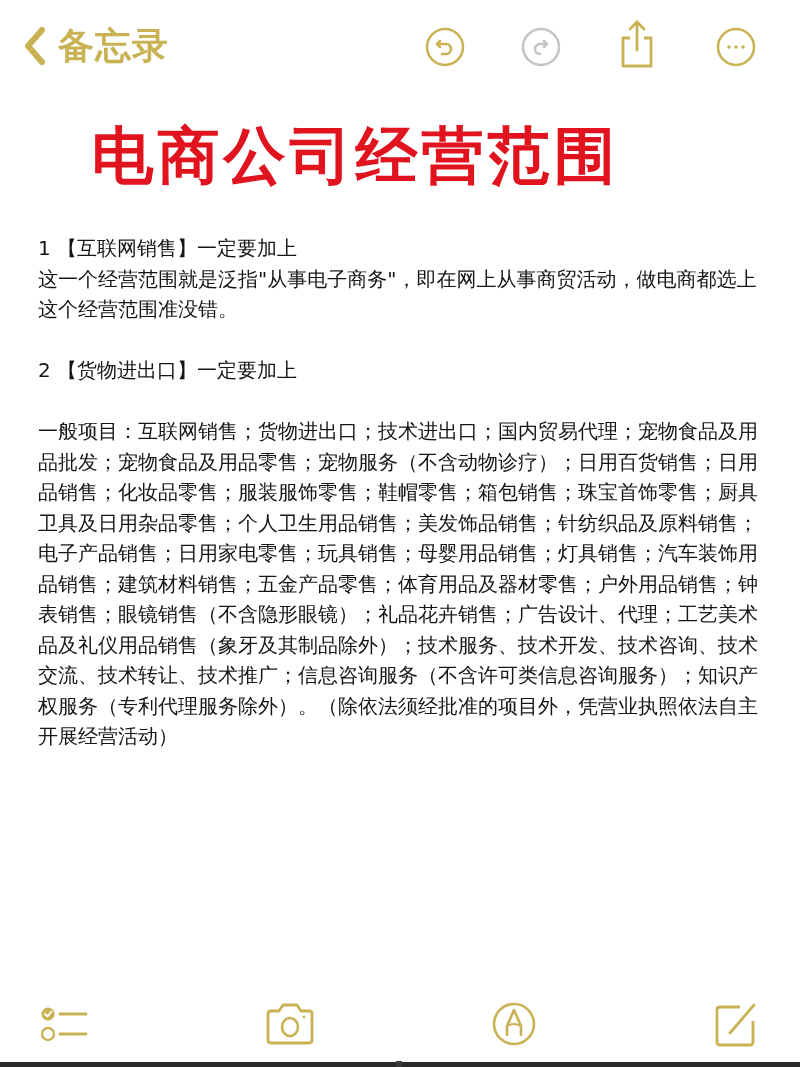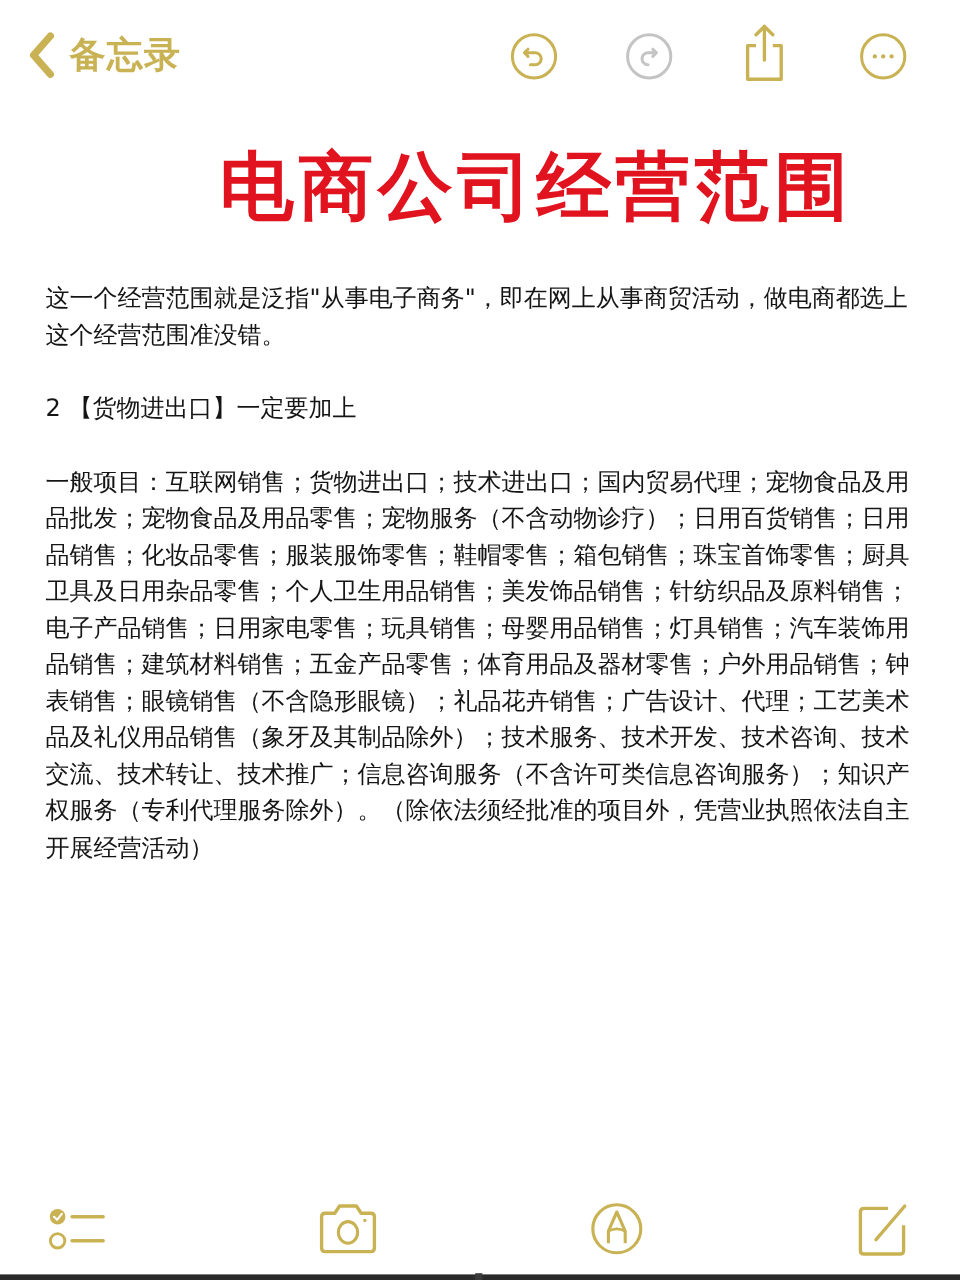--- a/index.html
+++ b/index.html
@@ -23,38 +23,38 @@
     .back-button {
       position: absolute;
       left: 22px; top: 24px;
       height: 44px;
       display: flex;
       align-items: center;
       cursor: pointer;
     }
     .back-chevron { width: 26px; height: 40px; }
     .back-label {
-      font-size: 30px;
+      font-size: 36px;
       color: #c9b253;
       margin-left: 10px;
       letter-spacing: 1px;
       font-weight: bold;
     }
     .tb-icon {
       position: absolute;
       top: 22px;
       width: 46px; height: 50px;
       display: flex; align-items: center; justify-content: center;
       cursor: pointer;
     }
     .title {
       position: absolute;
       left: 0; top: 116px;
       width: 711px;
-      text-align: right;
+      text-align: center;
       font-size: 62px;
       font-weight: bold;
       color: #e0131f;
       letter-spacing: 4px;
       line-height: 80px;
     }
     .content {
       position: absolute;
       left: 38px; top: 233px;
       width: 728px;
@@ -133,20 +133,21 @@
       <circle cx="21" cy="21" r="1.8" fill="#c9b253"></circle>
       <circle cx="28" cy="21" r="1.8" fill="#c9b253"></circle>
     </svg>
   </div>
 </div>
 
 <div class="title">电商公司经营范围</div>
 
 <div class="content">
   <div>
+    <p>1 【互联网销售】一定要加上</p>
     <p>这一个经营范围就是泛指"从事电子商务"，即在网上从事商贸活动，做电商都选上这个经营范围准没错。</p>
   </div>
   <div class="gap"></div>
   <div>
     <p>2 【货物进出口】一定要加上</p>
   </div>
   <div class="gap"></div>
   <div>
     <p>一般项目：互联网销售；货物进出口；技术进出口；国内贸易代理；宠物食品及用品批发；宠物食品及用品零售；宠物服务（不含动物诊疗）；日用百货销售；日用品销售；化妆品零售；服装服饰零售；鞋帽零售；箱包销售；珠宝首饰零售；厨具卫具及日用杂品零售；个人卫生用品销售；美发饰品销售；针纺织品及原料销售；电子产品销售；日用家电零售；玩具销售；母婴用品销售；灯具销售；汽车装饰用品销售；建筑材料销售；五金产品零售；体育用品及器材零售；户外用品销售；钟表销售；眼镜销售（不含隐形眼镜）；礼品花卉销售；广告设计、代理；工艺美术品及礼仪用品销售（象牙及其制品除外）；技术服务、技术开发、技术咨询、技术交流、技术转让、技术推广；信息咨询服务（不含许可类信息咨询服务）；知识产权服务（专利代理服务除外）。（除依法须经批准的项目外，凭营业执照依法自主开展经营活动）</p>
   </div>

